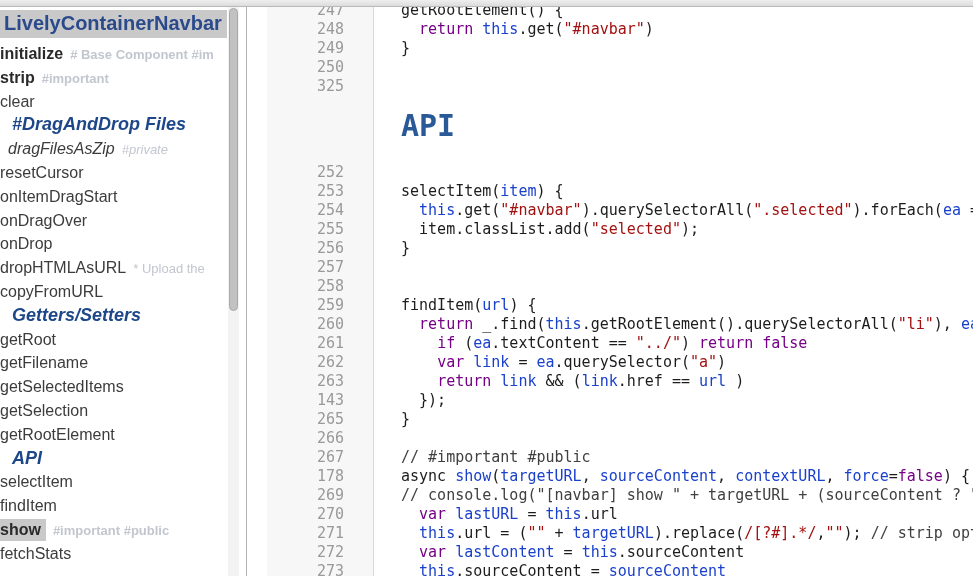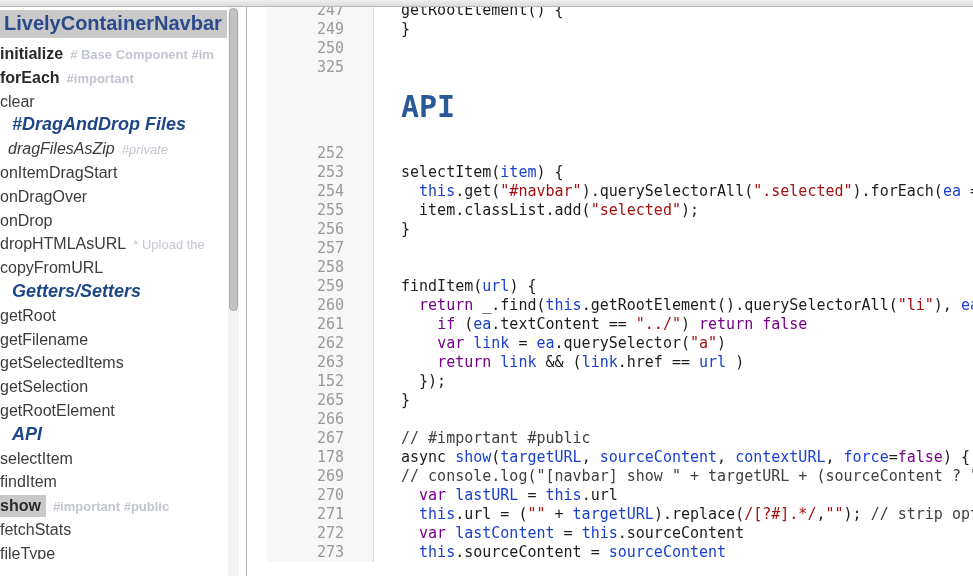--- a/index.html
+++ b/index.html
@@ -49,24 +49,25 @@
 </head>
 <body>
 
 <div id="screen">
   <div class="topstrip"></div>
 
   <div class="sidebar">
     <span class="sb-title">LivelyContainerNavbar</span>
     <ul id="sb-list">
         <li class="si b"><span class="lbl">initialize</span><span class="ann"># Base Component #im</span></li>
-        <li class="si b"><span class="lbl">forEach</span><span class="ann">#important</span></li>
+        <li class="si b"><span class="lbl">strip</span><span class="ann">#important</span></li>
         <li class="si"><span class="lbl">clear</span></li>
         <li class="si hd"><span class="lbl">#DragAndDrop Files</span></li>
         <li class="si it sub"><span class="lbl">dragFilesAsZip</span><span class="ann">#private</span></li>
+        <li class="si"><span class="lbl">resetCursor</span></li>
         <li class="si"><span class="lbl">onItemDragStart</span></li>
         <li class="si"><span class="lbl">onDragOver</span></li>
         <li class="si"><span class="lbl">onDrop</span></li>
         <li class="si"><span class="lbl">dropHTMLAsURL</span><span class="ann">* Upload the</span></li>
         <li class="si"><span class="lbl">copyFromURL</span></li>
         <li class="si hd"><span class="lbl">Getters/Setters</span></li>
         <li class="si"><span class="lbl">getRoot</span></li>
         <li class="si"><span class="lbl">getFilename</span></li>
         <li class="si"><span class="lbl">getSelectedItems</span></li>
         <li class="si"><span class="lbl">getSelection</span></li>
@@ -84,20 +85,24 @@
     <div class="sb-thumb"></div>
   </div>
 
   <div class="editor">
     <div id="rows">
         <div class="row">
           <div class="gut">247</div>
           <div class="code"><span class="tk-p">getRootElement() {</span></div>
         </div>
         <div class="row">
+          <div class="gut">248</div>
+          <div class="code"><span class="tk-p">  </span><span class="tk-k">return</span><span class="tk-p"> </span><span class="tk-v">this</span><span class="tk-p">.get(</span><span class="tk-s">"#navbar"</span><span class="tk-p">)</span></div>
+        </div>
+        <div class="row">
           <div class="gut">249</div>
           <div class="code"><span class="tk-p">}</span></div>
         </div>
         <div class="row">
           <div class="gut">250</div>
           <div class="code"></div>
         </div>
         <div class="row">
           <div class="gut">325</div>
           <div class="code"></div>
@@ -148,21 +153,21 @@
         </div>
         <div class="row">
           <div class="gut">262</div>
           <div class="code"><span class="tk-p">    </span><span class="tk-k">var</span><span class="tk-p"> </span><span class="tk-v">link</span><span class="tk-p"> = </span><span class="tk-v">ea</span><span class="tk-p">.querySelector(</span><span class="tk-s">"a"</span><span class="tk-p">)</span></div>
         </div>
         <div class="row">
           <div class="gut">263</div>
           <div class="code"><span class="tk-p">    </span><span class="tk-k">return</span><span class="tk-p"> </span><span class="tk-v">link</span><span class="tk-p"> &amp;&amp; (</span><span class="tk-v">link</span><span class="tk-p">.href == </span><span class="tk-v">url</span><span class="tk-p"> )</span></div>
         </div>
         <div class="row">
-          <div class="gut">152</div>
+          <div class="gut">143</div>
           <div class="code"><span class="tk-p">  });</span></div>
         </div>
         <div class="row">
           <div class="gut">265</div>
           <div class="code"><span class="tk-p">}</span></div>
         </div>
         <div class="row">
           <div class="gut">266</div>
           <div class="code"></div>
         </div>

